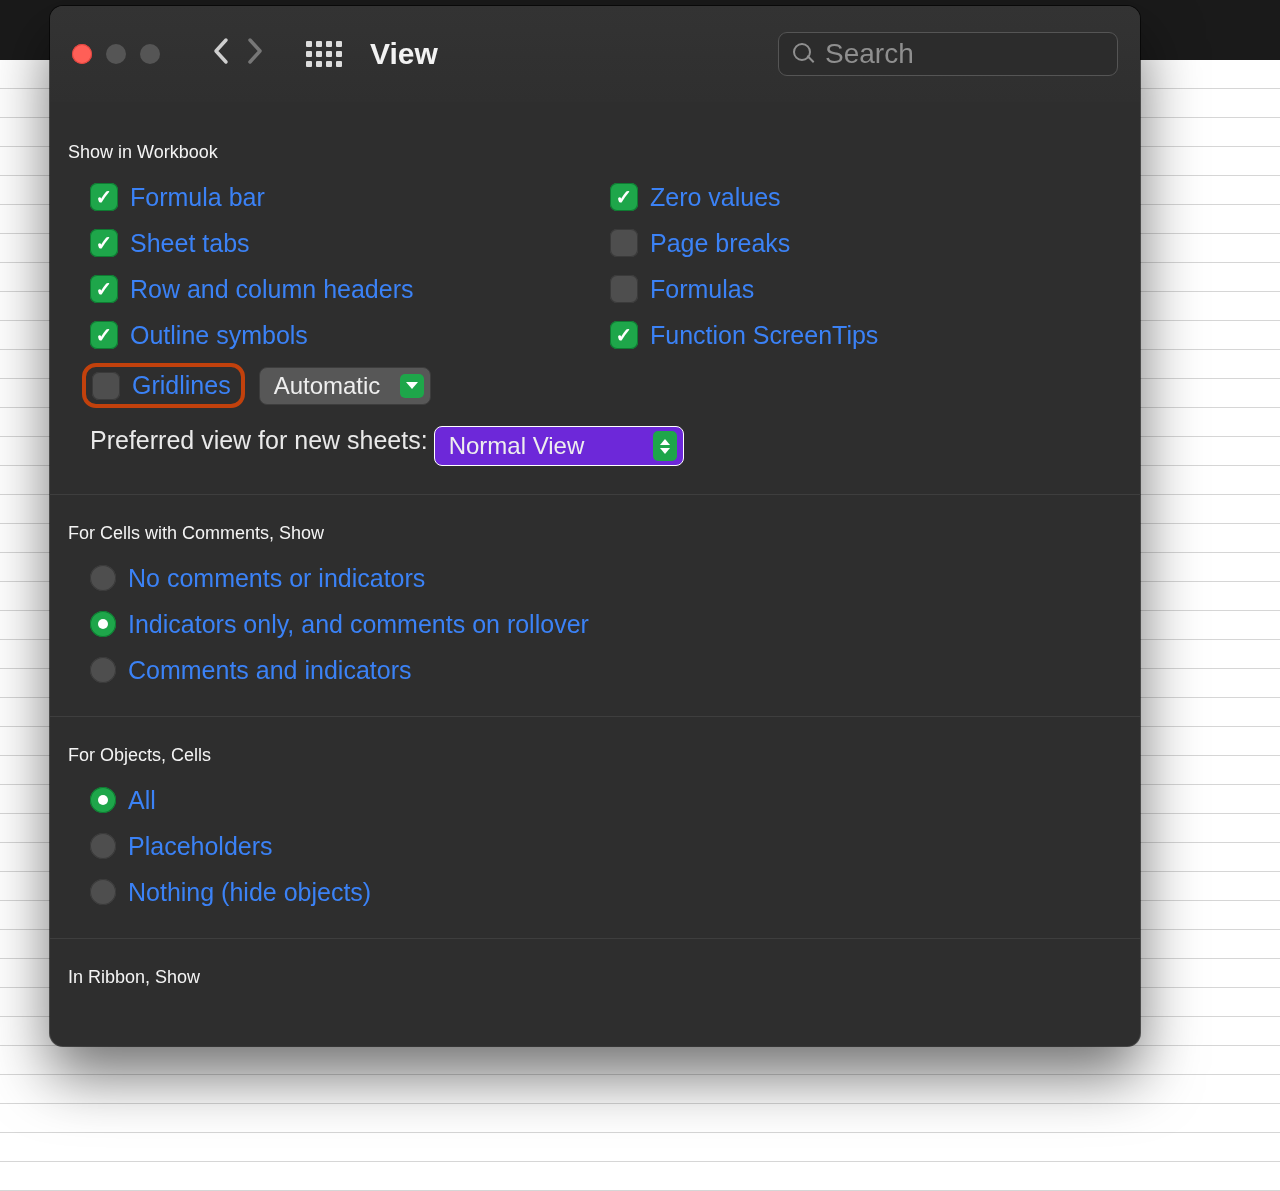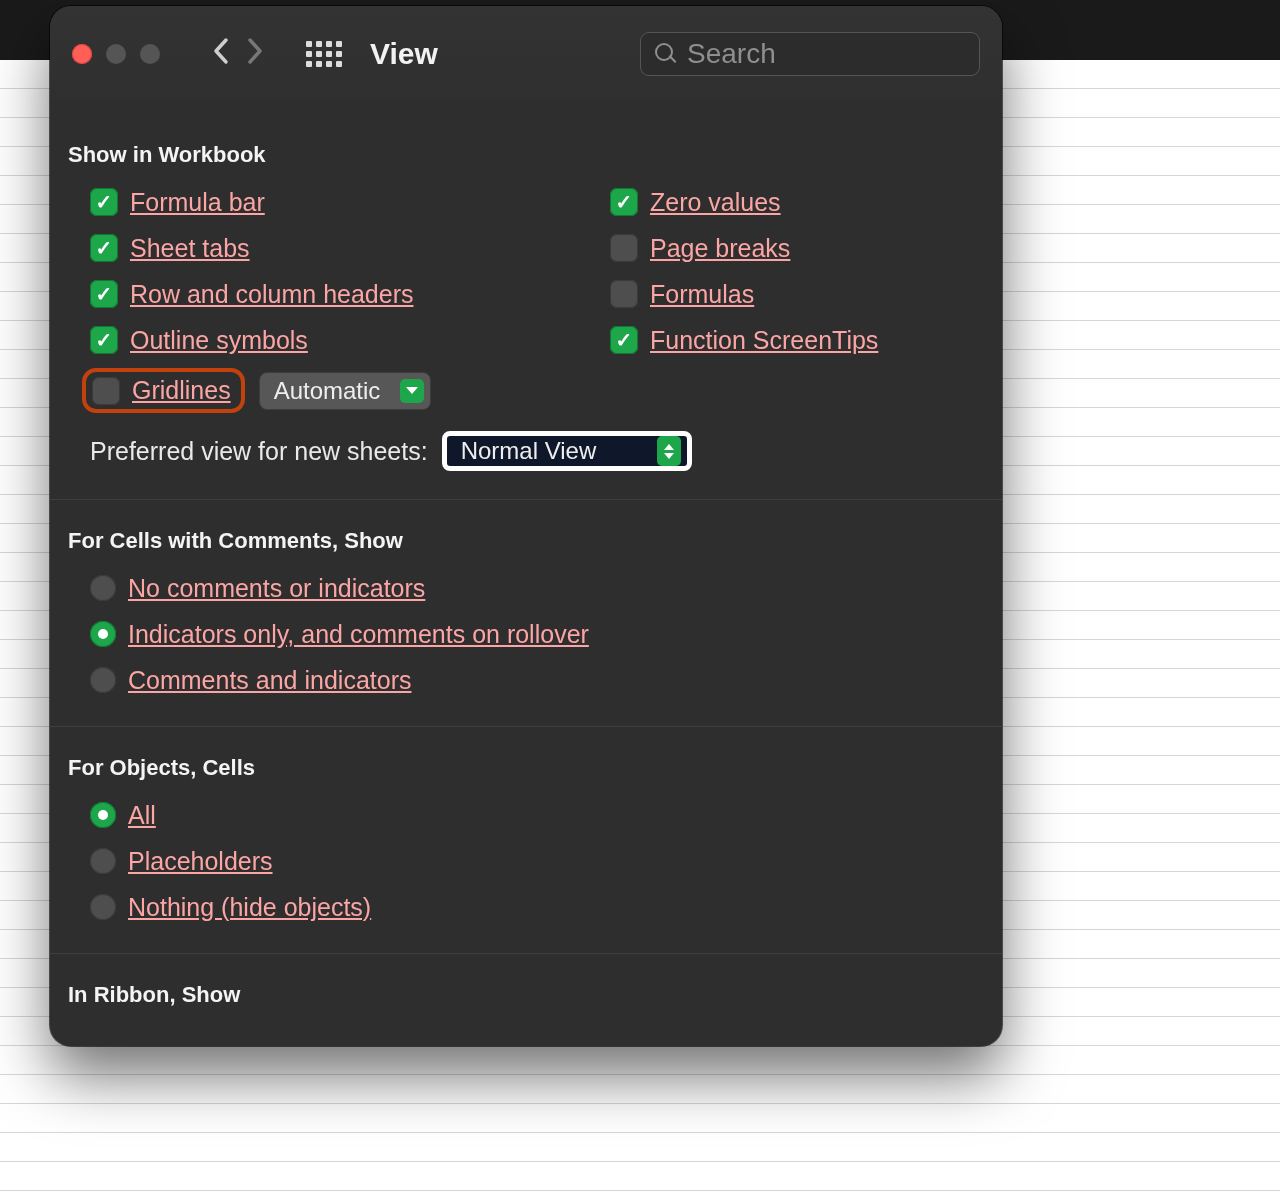--- a/index.html
+++ b/index.html
@@ -15,23 +15,23 @@
     background: #fff;
     background-image: repeating-linear-gradient(to bottom, #fff 0, #fff 28px, #d6d6d6 28px, #d6d6d6 29px);
   }
   .top-strip {
     position: absolute; top: 0; left: 0; right: 0; height: 60px;
     background: #1a1a1a;
   }
   .window {
     position: absolute;
     top: 6px; left: 50px;
-    width: 952px; height: 1040px;
+    width: 1090px; height: 1040px;
     background: #2e2e2e;
-    border-radius: 21px;
+    border-radius: 13px;
     box-shadow: 0 30px 60px rgba(0,0,0,.55), 0 0 0 1px rgba(0,0,0,.6);
     color: #e9e9e9;
     overflow: hidden;
   }
   .toolbar {
     height: 96px;
     display: flex;
     align-items: center;
     padding: 0 22px;
     background: linear-gradient(#333, #2f2f2f);
@@ -52,51 +52,51 @@
     border: 1px solid #555; border-radius: 9px;
     background: #2c2c2c;
     padding: 0 14px; gap: 10px;
     color: #8f8f8f; font-size: 28px;
   }
   .mag { width: 22px; height: 22px; position: relative; }
   .mag::before { content:""; position:absolute; width:14px; height:14px; border:2px solid #8f8f8f; border-radius:50%; left:0; top:0; }
   .mag::after { content:""; position:absolute; width:9px; height:2px; background:#8f8f8f; transform:rotate(45deg); left:13px; top:15px; }
 
   .content { padding: 40px 18px 30px 18px; font-size: 25px; }
-  .section-title { font-weight: 700; font-size: 22px; margin-bottom: 16px; color: #f4f4f4; }
+  .section-title { font-weight: 400; font-size: 18px; margin-bottom: 16px; color: #f4f4f4; }
   .two-col { display: flex; }
   .col { flex: 0 0 520px; padding-left: 22px; display: flex; flex-direction: column; gap: 10px; }
   .row { display: flex; align-items: center; gap: 12px; min-height: 36px; }
   .check {
     width: 28px; height: 28px; border-radius: 7px; flex: none;
     display: flex; align-items: center; justify-content: center;
     font-size: 20px; font-weight: 900; color: #fff;
   }
   .check.on { background: #1ea64a; box-shadow: inset 0 0 0 1px #0e7a31; }
   .check.off { background: #4e4e4e; box-shadow: inset 0 0 0 1px #3a3a3a; }
   .check.on::after { content:"✓"; }
-  .lbl { color: #fca5a5; text-decoration: underline; }
+  .lbl { color: #3b82f6; }
   .highlight-box {
     border: 4px solid #c2410c; border-radius: 14px;
     padding: 4px 10px 4px 6px; display: inline-flex; align-items: center; gap: 12px;
   }
   .highlight-box .check { margin-left: 0; }
 
   .dropdown {
     display: inline-flex; align-items: center;
     background: #575757; border: 1px solid #3d3d3d; border-radius: 8px;
     height: 38px; padding: 0 6px 0 14px; color: #eee; font-size: 24px; gap: 20px;
   }
   .dd-btn { width: 24px; height: 24px; border-radius: 5px; background: #1ea64a; display: flex; align-items: center; justify-content: center; }
   .dd-btn::after{ content:""; border-left:6px solid transparent; border-right:6px solid transparent; border-top:7px solid #fff; }
 
-  .pref-row { display:flex; align-items:center; gap: 14px; margin: 18px 0 0 22px; }
+  .pref-row { display:flex; gap: 6px; margin: 18px 0 0 22px; }
   .select {
     display: flex; align-items: center; justify-content: space-between;
-    background: #0f172a; border: 5px solid #ffffff; border-radius: 8px;
+    background: #6d28d9; border: 1px solid #ffffff; border-radius: 8px;
     height: 40px; width: 250px; padding: 0 6px 0 14px; color: #eee; font-size: 24px;
   }
   .stepper { width: 24px; height: 30px; background:#1ea64a; border-radius: 5px; display:flex; flex-direction:column; align-items:center; justify-content:center; gap:3px;}
   .stepper::before{content:""; border-left:5px solid transparent; border-right:5px solid transparent; border-bottom:6px solid #fff;}
   .stepper::after{content:""; border-left:5px solid transparent; border-right:5px solid transparent; border-top:6px solid #fff;}
 
   hr.sep { border: none; border-top: 1px solid #3e3e3e; margin: 28px -18px; }
 
   .radio {
     width: 26px; height: 26px; border-radius: 50%; flex:none;

